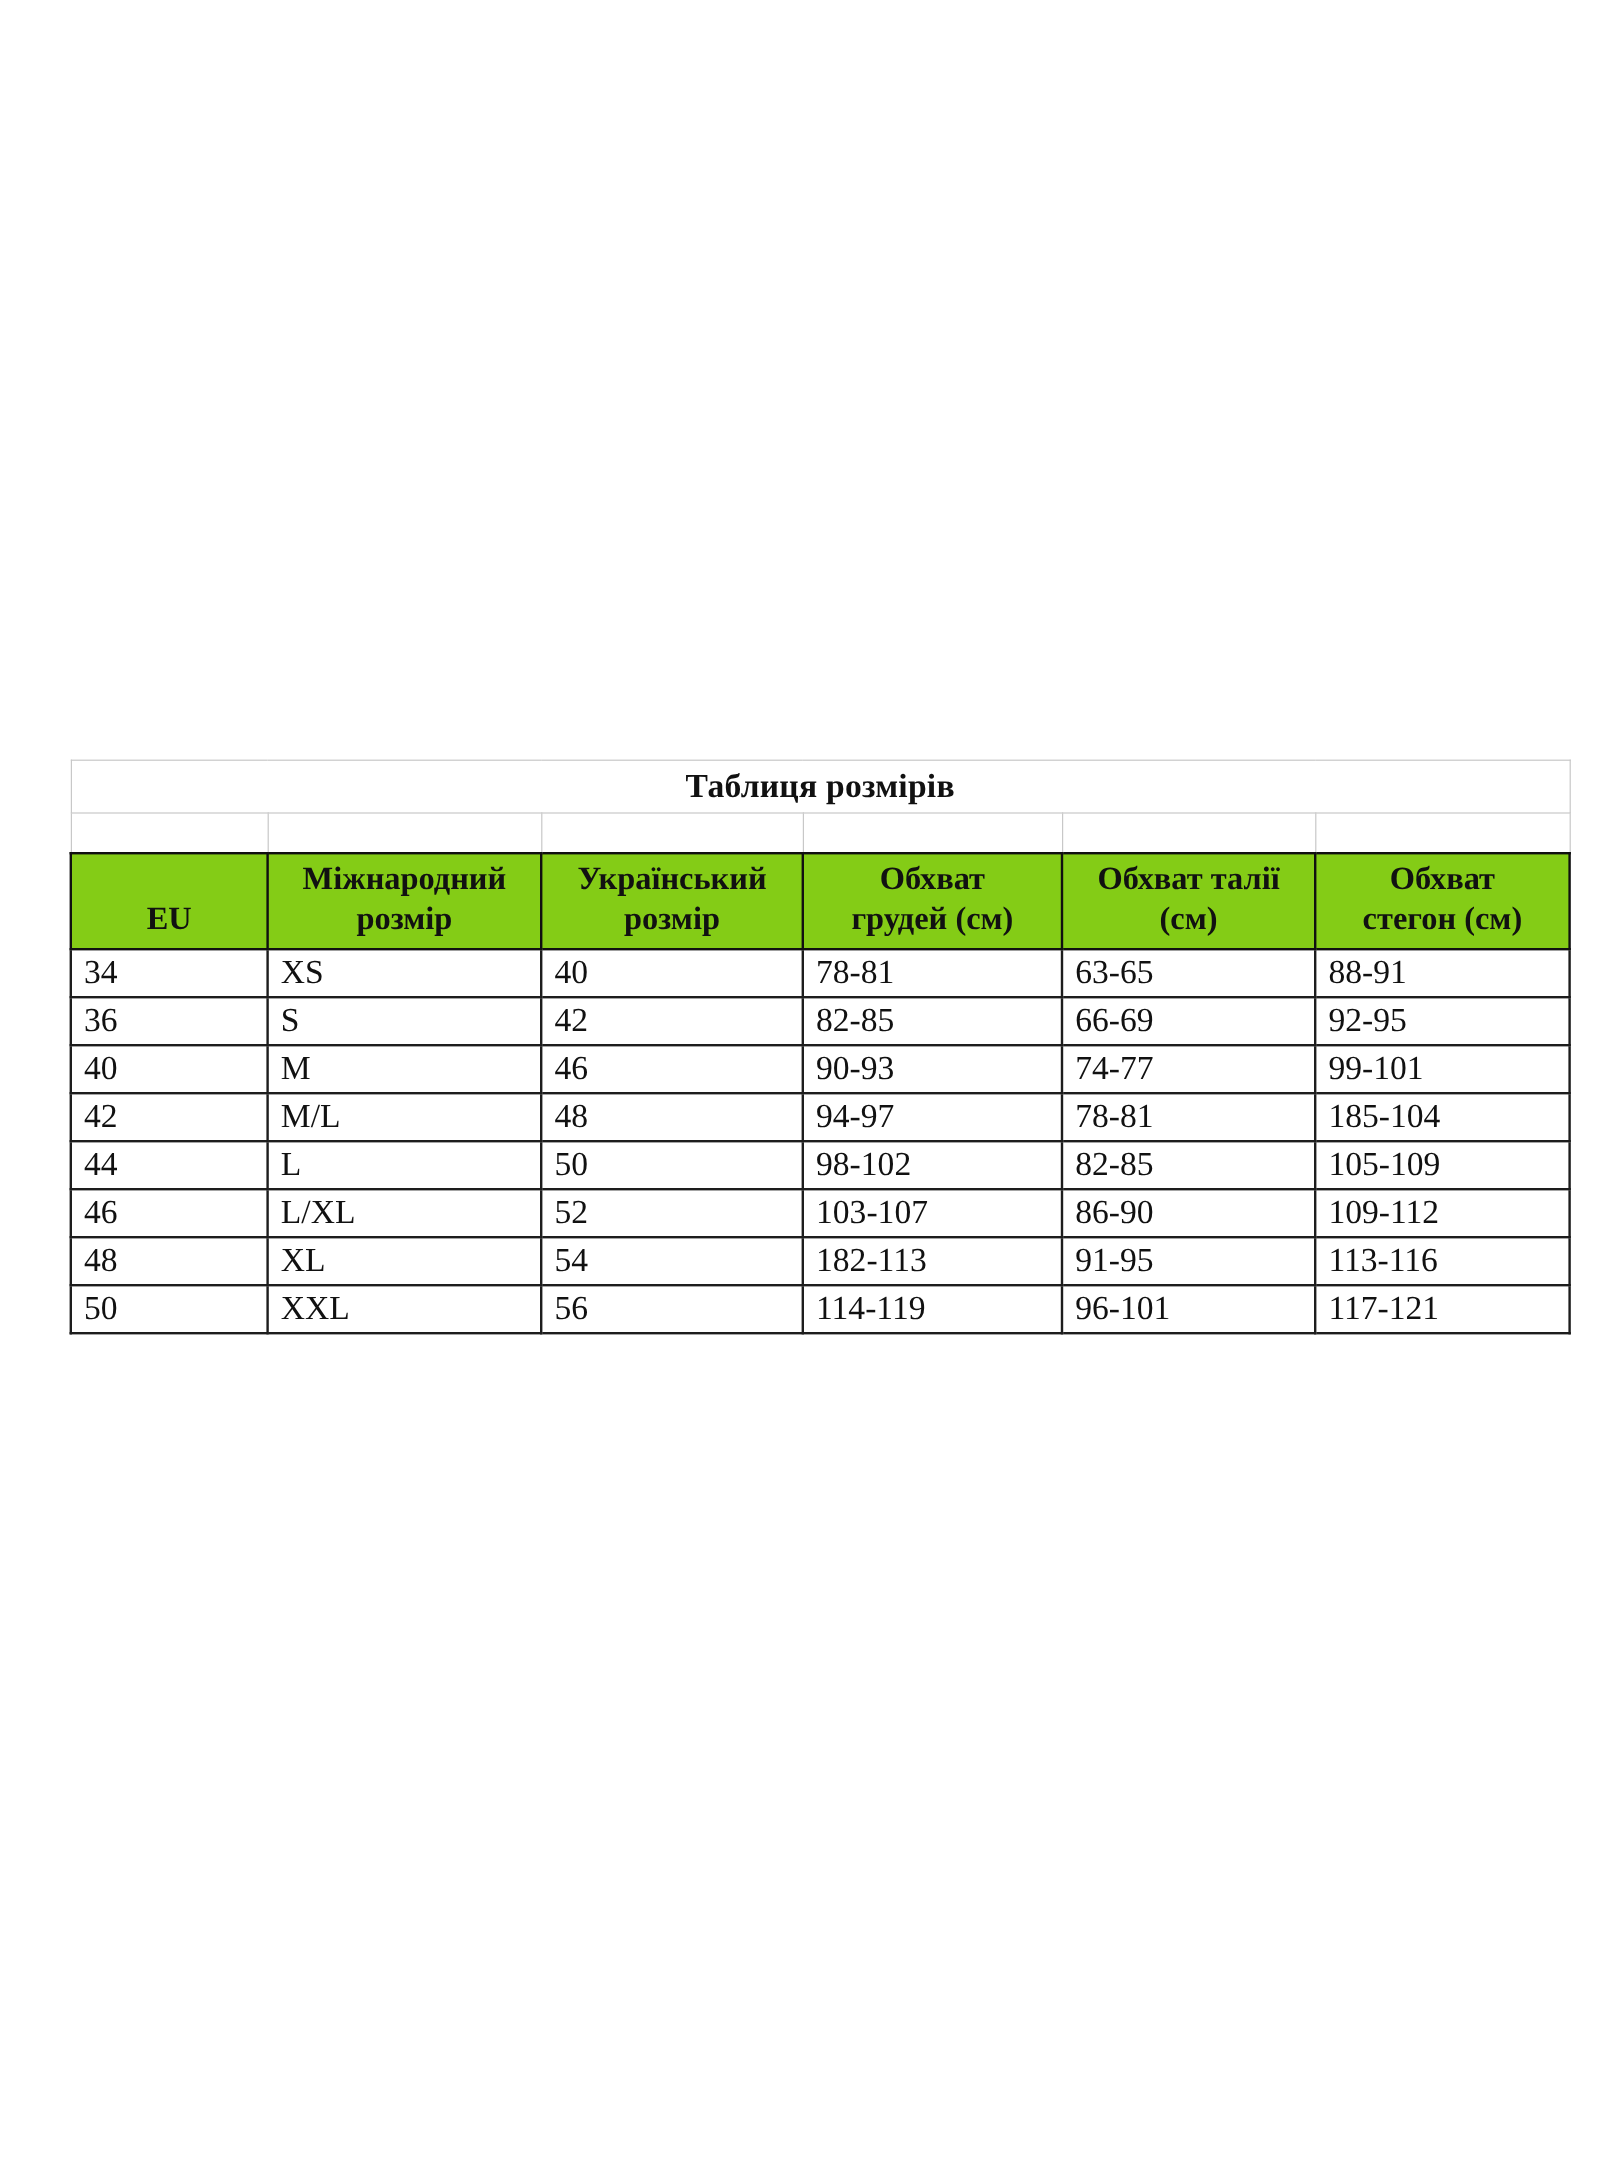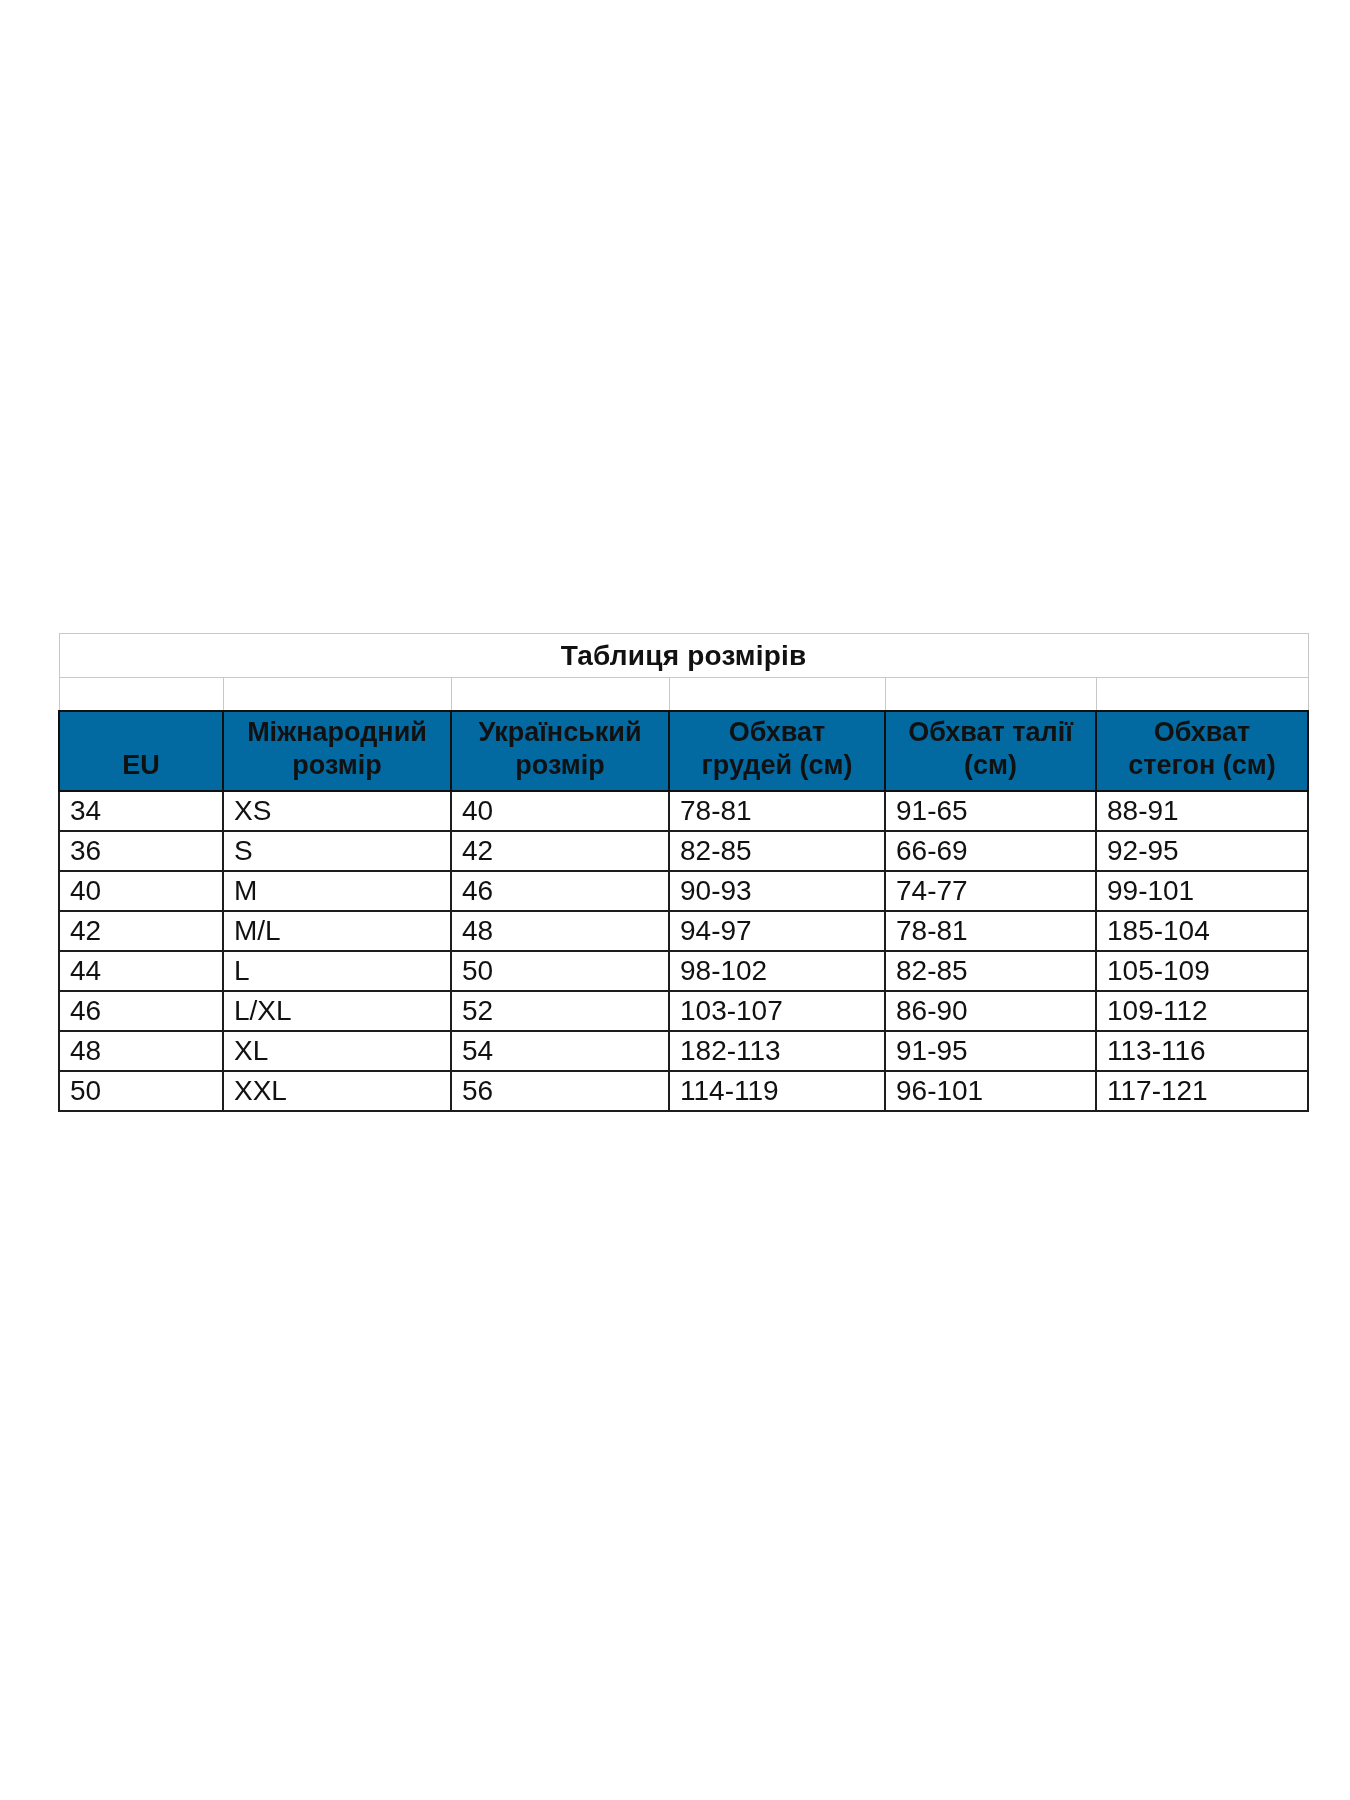--- a/index.html
+++ b/index.html
@@ -5,21 +5,21 @@
   html, body {
     margin: 0;
     padding: 0;
     background: #ffffff;
   }
   .page {
     position: relative;
     width: 1240px;
     height: 1800px;
     background: #ffffff;
-    font-family: Liberation Sans, sans-serif;
+    font-family: Liberation Serif, serif;
     color: #111111;
   }
   table.size-table {
     position: absolute;
     left: 58px;
     top: 633px;
     width: 1249px;
     border-collapse: collapse;
     table-layout: fixed;
   }
@@ -34,21 +34,21 @@
     letter-spacing: 0.2px;
   }
   
   .spacer-row td {
     border: 1px solid #c8c8c8;
     height: 30px;
   }
   
   .header-row th {
     border: 2px solid #101010;
-    background: #0369a1;
+    background: #84cc16;
     height: 63px;
     padding: 4px 6px 8px 6px;
     font-weight: bold;
     font-size: 27px;
     line-height: 1.22;
     text-align: center;
     vertical-align: bottom;
     white-space: pre-line;
   }
   
@@ -101,21 +101,21 @@
 (см)</th>
           <th>Обхват
 стегон (см)</th>
         </tr>
 
     <tr class="data-row">
           <td>34</td>
           <td>XS</td>
           <td>40</td>
           <td>78-81</td>
-          <td>91-65</td>
+          <td>63-65</td>
           <td>88-91</td>
         </tr>
         <tr class="data-row">
           <td>36</td>
           <td>S</td>
           <td>42</td>
           <td>82-85</td>
           <td>66-69</td>
           <td>92-95</td>
         </tr>

